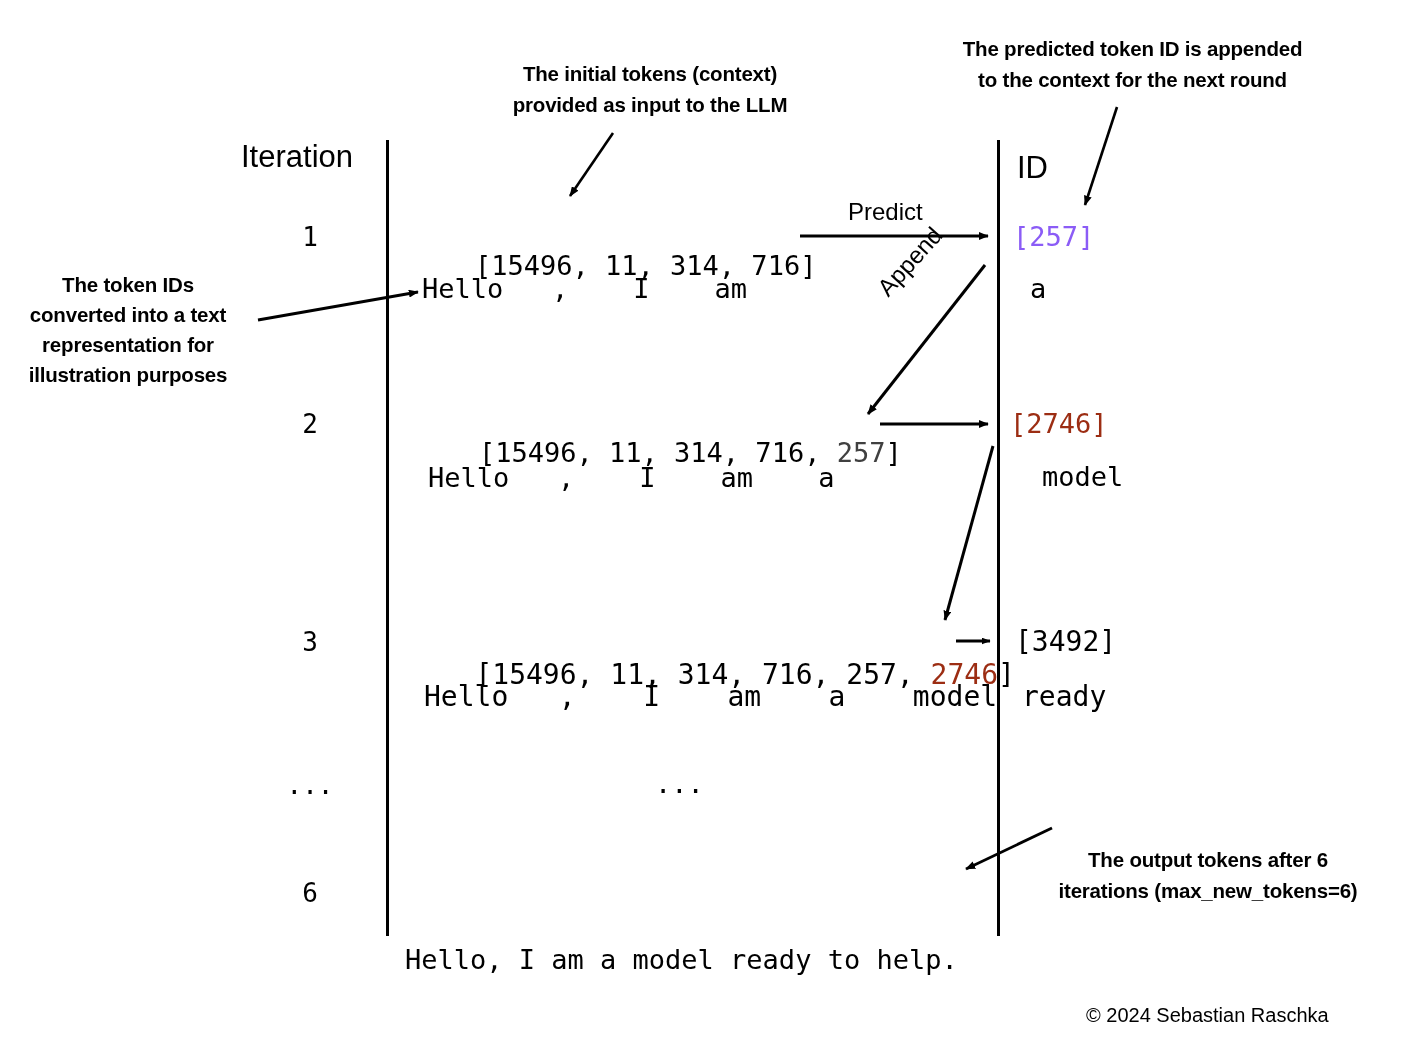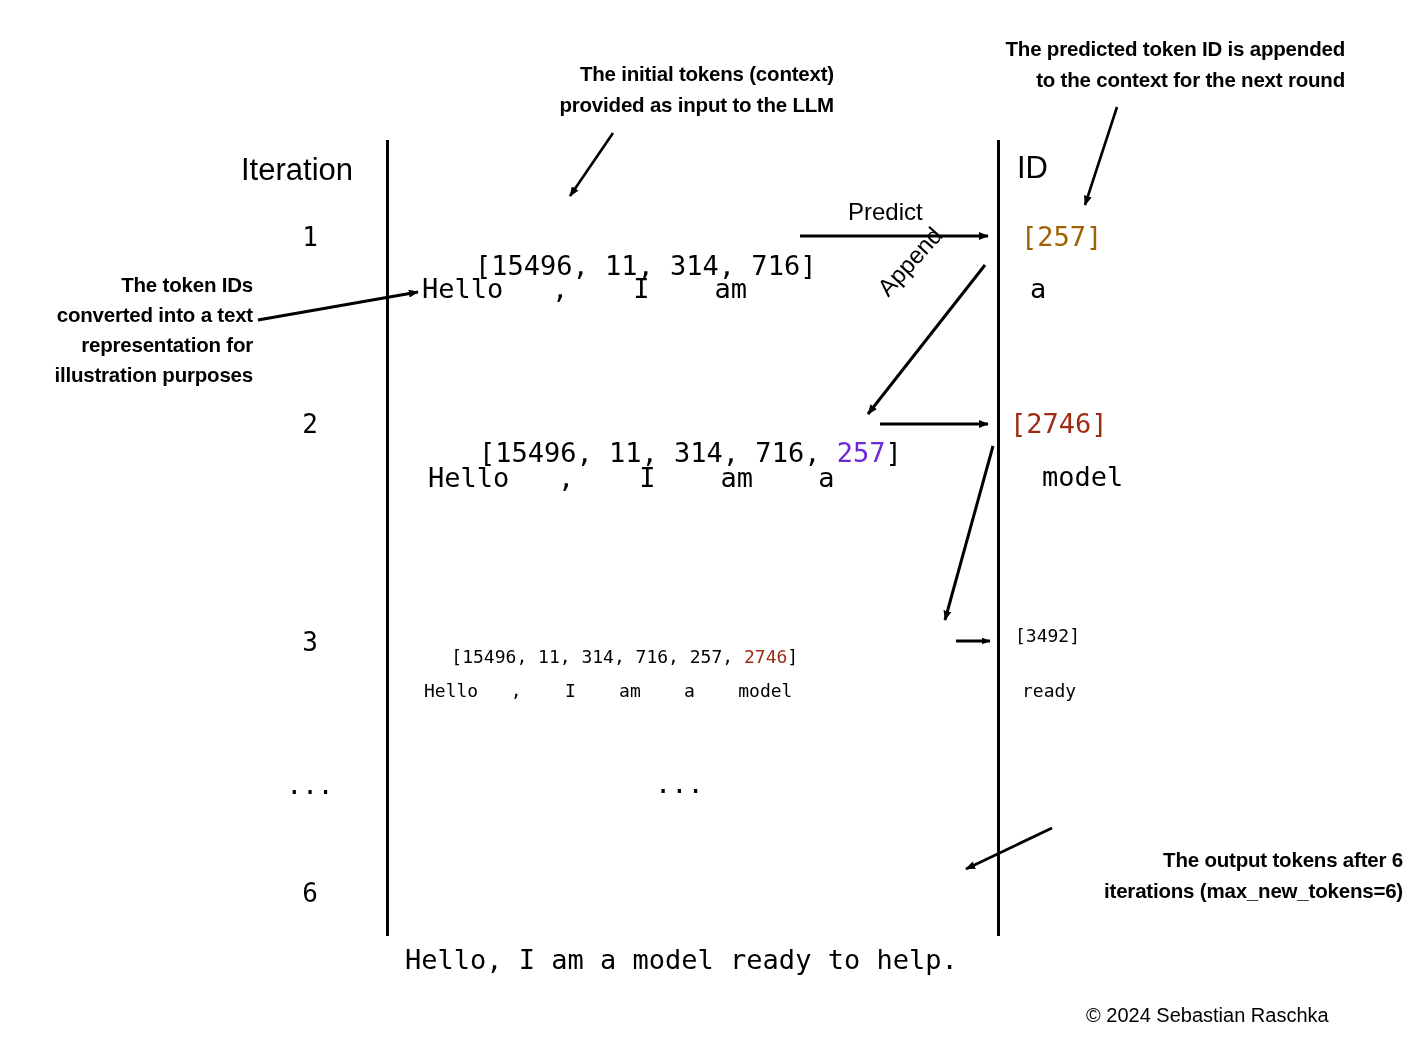--- a/index.html
+++ b/index.html
@@ -24,21 +24,21 @@
   }
 
   
   .annot {
     position: absolute;
     font-family: "Liberation Sans", sans-serif;
     font-weight: bold;
     font-size: 20.5px;
     line-height: 31px;
     color: #000000;
-    text-align: right;
+    text-align: center;
     letter-spacing: -0.2px;
     white-space: pre-line;
   }
 
   
   .colhead {
     position: absolute;
     font-family: "Liberation Sans", sans-serif;
     font-weight: 400;
     font-size: 31px;
@@ -58,23 +58,23 @@
 
   
   .mono {
     position: absolute;
     font-family: "DejaVu Sans Mono", monospace;
     font-size: 27px;
     color: #000000;
     white-space: pre;
     letter-spacing: 0px;
   }
-  .mono.small { font-size: 18px; }
-  .tok-blue   { color: #a16207; margin-left: 8px; }
-  .tok-blue2  { color: #6d28d9; }
+  .mono.small { font-size: 28px; }
+  .tok-blue   { color: #8b5cf6; }
+  .tok-blue2  { color: #404040; }
   .tok-red    { color: #9C2D13; text-align: center; }
 
   
   .arrlabel {
     position: absolute;
     font-family: "Liberation Sans", sans-serif;
     font-size: 24px;
     color: #000000;
     white-space: nowrap;
   }
@@ -131,21 +131,21 @@
     <path d="M880,424 L988,424" stroke="#000000" stroke-width="2.8" fill="none" marker-end="url(#ah)"></path>
 
     <path d="M993,446 L945,620" stroke="#000000" stroke-width="3" fill="none" marker-end="url(#ah)"></path>
 
     <path d="M956,641 L990,641" stroke="#000000" stroke-width="2.8" fill="none" marker-end="url(#ahsm)"></path>
   </svg>
 
   <div class="vrule" style="left:386px; top:140px; height:796px;"></div>
   <div class="vrule" style="left:997px; top:140px; height:796px;"></div>
 
-  <div class="colhead" style="left:241px; top:152px;">Iteration</div>
+  <div class="colhead" style="left:241px; top:139px;">Iteration</div>
   <div class="colhead" style="left:1017px; top:150px;">ID</div>
 
   <div class="annot" style="left:466px; top:58px; width:368px;">The initial tokens (context)
 provided as input to the LLM</div>
 
   <div class="annot" style="left:920px; top:33px; width:425px;">The predicted token ID is appended
 to the context for the next round</div>
 
   <div class="annot" style="left:3px; top:270px; width:250px; line-height:30px;">The token IDs
 converted into a text

